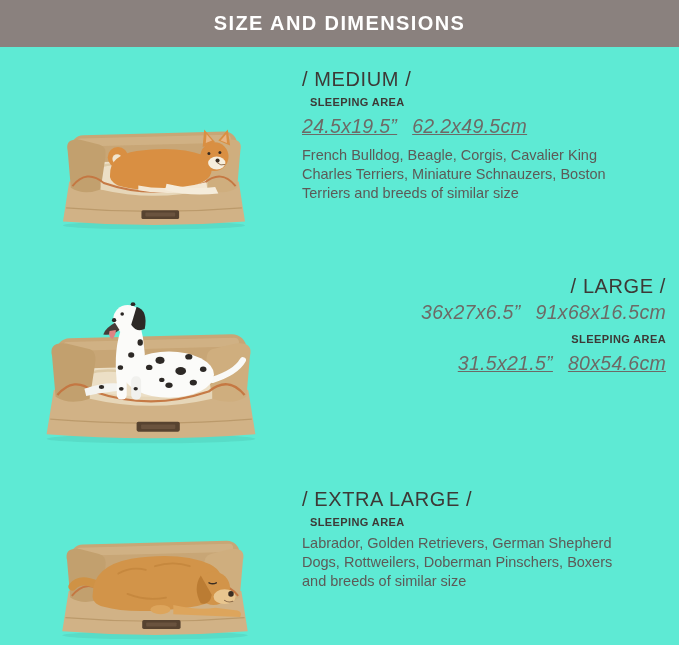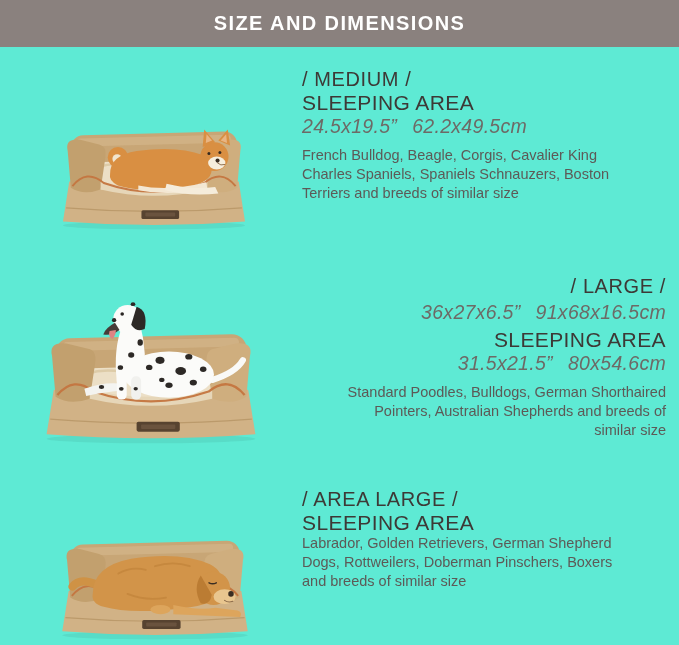--- a/index.html
+++ b/index.html
@@ -33,24 +33,24 @@
   .size-name{
     font-size:20px;font-weight:400;color:#3D3936;
     line-height:24px;letter-spacing:0.6px;margin:0 0 2px 0;
   }
   .dims{
     font-size:19.5px;font-style:italic;color:#6D6A66;
     line-height:24px;letter-spacing:0.3px;margin:0 0 6px 0;
   }
   .dims .cm{margin-left:15px;}
   .sleep-label{
-    font-size:21px;font-weight:400;color:#3D3936;
-    line-height:19px;letter-spacing:0.4px;margin:0 0 2px 0;
+    font-size:11px;font-weight:700;color:#3D3936;
+    line-height:19px;letter-spacing:0.4px;margin:0 0 2px 8px;
   }
-  .sleep-dims{margin-bottom:8px;}
+  .sleep-dims{margin-bottom:8px;text-decoration:underline;}
   .breeds{
     font-size:14.5px;color:#5D5A57;line-height:19px;
     white-space:pre-line;margin:0;
   }
 </style>
 </head>
 <body>
 
 <svg width="0" height="0" style="position:absolute" aria-hidden="true">
   <defs>
@@ -163,39 +163,36 @@
     </svg>
   </div>
 
   <div class="section-text text-medium">
     <div class="size-name">/ MEDIUM /</div>
     <div class="sleep-label">SLEEPING AREA</div>
     <div class="dims sleep-dims">
       <span class="in">24.5x19.5”</span><span class="cm">62.2x49.5cm</span>
     </div>
     <p class="breeds">French Bulldog, Beagle, Corgis, Cavalier King
-Charles Spaniels, Spaniels Schnauzers, Boston
+Charles Terriers, Miniature Schnauzers, Boston
 Terriers and breeds of similar size</p>
   </div>
 
   <div class="section-text text-large">
     <div class="size-name">/ LARGE /</div>
     <div class="dims">
       <span class="in">36x27x6.5”</span><span class="cm">91x68x16.5cm</span>
     </div>
     <div class="sleep-label">SLEEPING AREA</div>
     <div class="dims sleep-dims">
       <span class="in">31.5x21.5”</span><span class="cm">80x54.6cm</span>
     </div>
-    <p class="breeds">Standard Poodles, Bulldogs, German Shorthaired
-Pointers, Australian Shepherds and breeds of
-similar size</p>
   </div>
 
   <div class="section-text text-xlarge">
-    <div class="size-name">/ AREA LARGE /</div>
+    <div class="size-name">/ EXTRA LARGE /</div>
     <div class="sleep-label">SLEEPING AREA</div>
     <p class="breeds">Labrador, Golden Retrievers, German Shepherd
 Dogs, Rottweilers, Doberman Pinschers, Boxers
 and breeds of similar size</p>
   </div>
 
 </div>
 
 </body></html>

